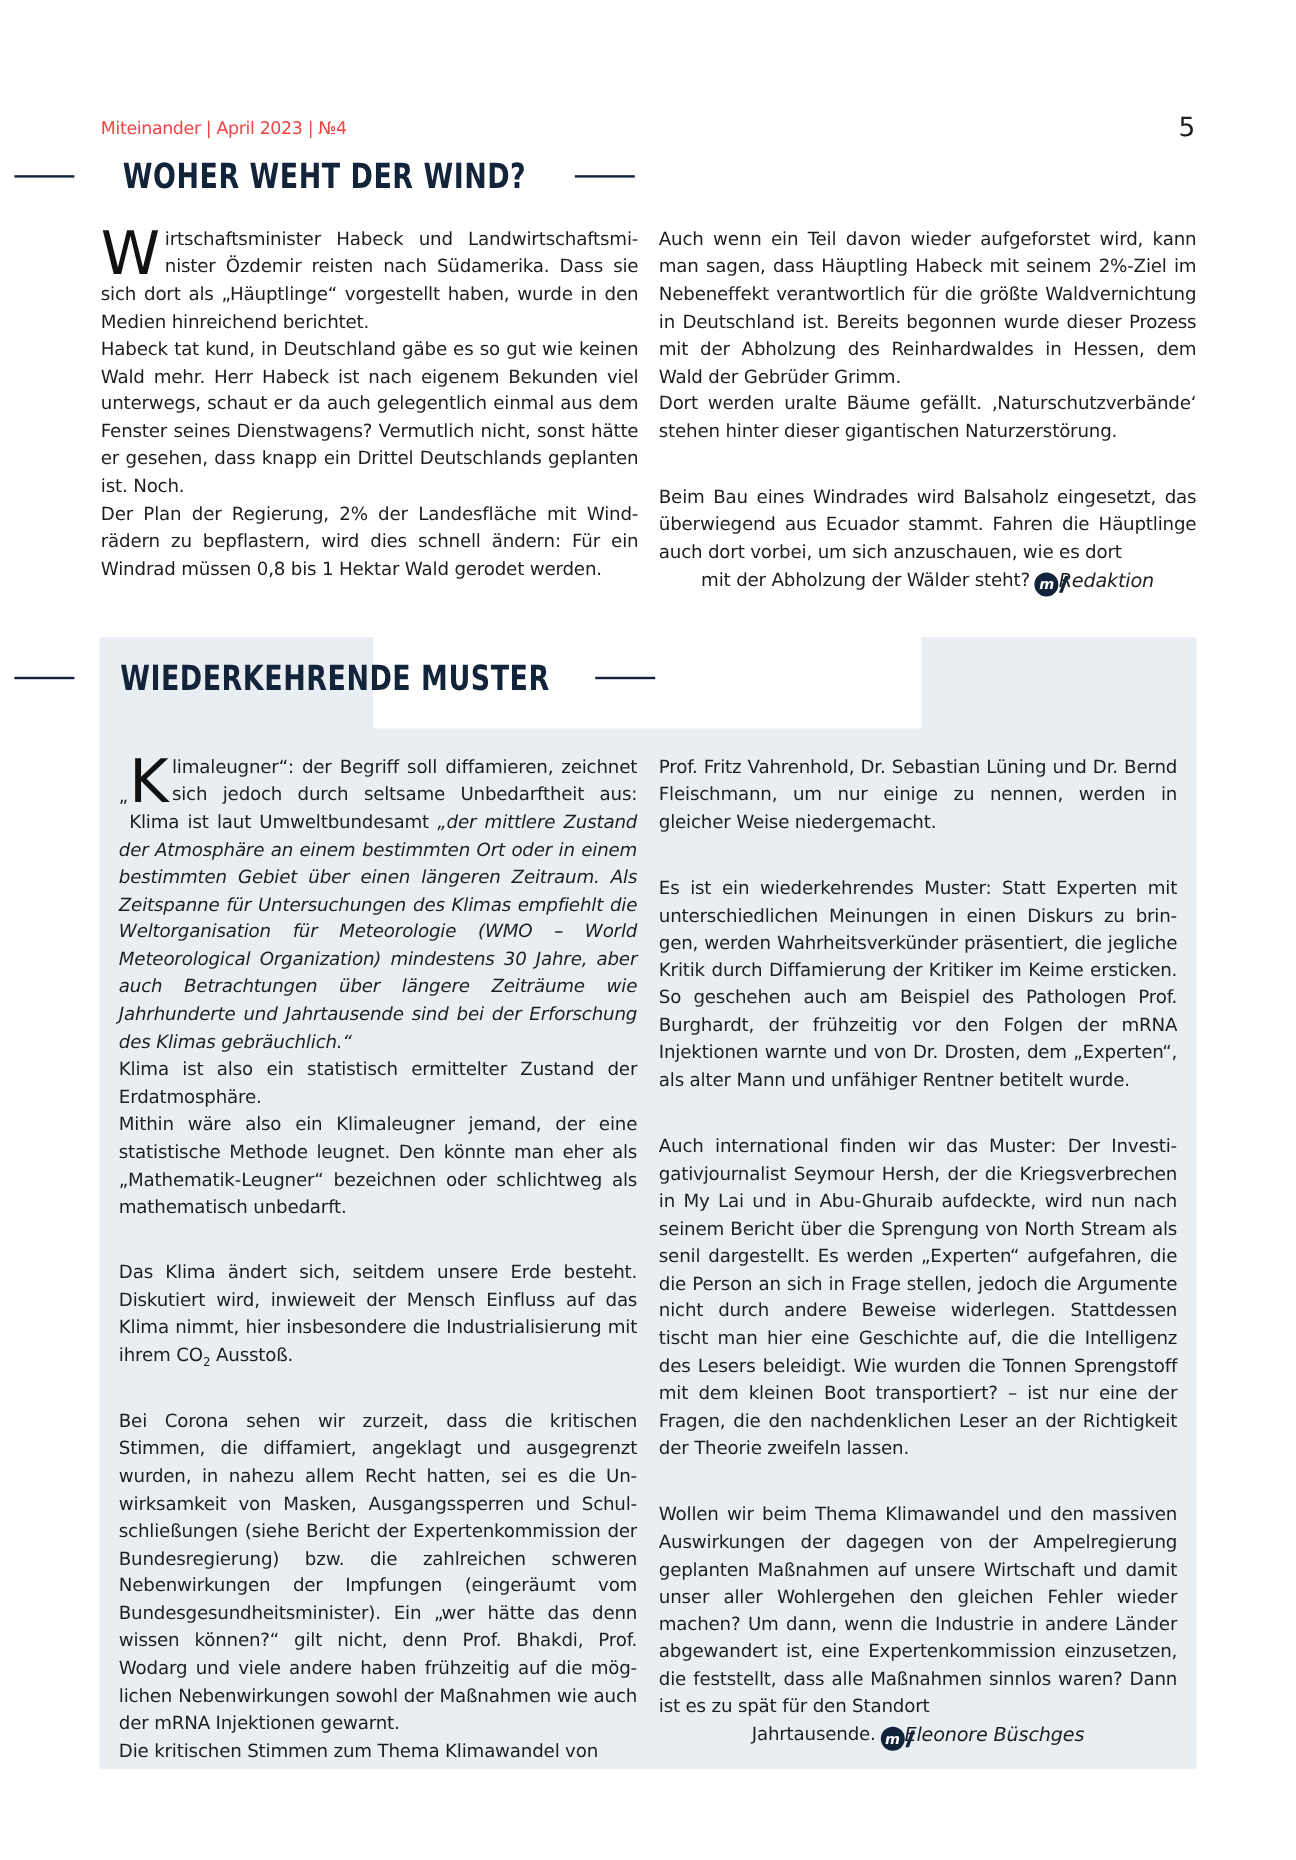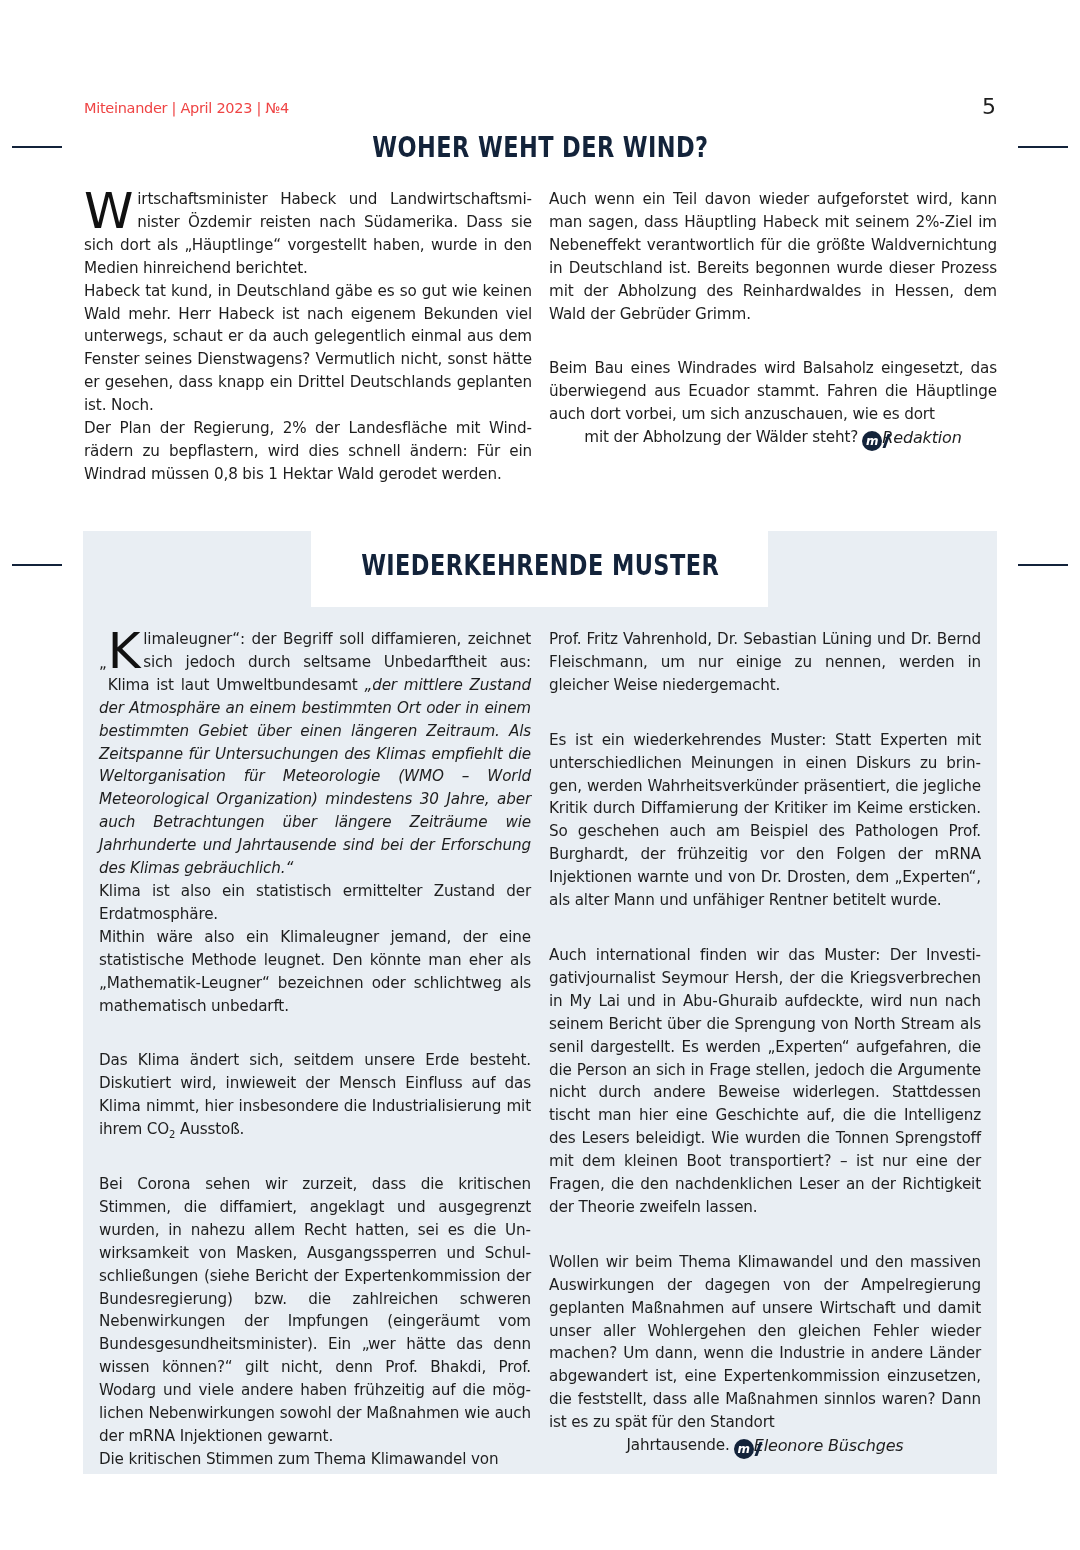--- a/index.html
+++ b/index.html
@@ -2,21 +2,21 @@
 <html><head>
 <meta charset="utf-8">
 <style>
   * { box-sizing: border-box; margin: 0; padding: 0; }
   html, body { width: 1080px; height: 1550px; background: #ffffff; }
   body { position: relative; font-family: "DejaVu Sans", sans-serif; color: #1e1e1e; overflow: hidden; }
 
   .header-line { position: absolute; left: 84px; top: 100px; font-size: 14.5px; color: #ef4444; letter-spacing: -0.3px; font-family: "DejaVu Sans", sans-serif; }
   .page-number { position: absolute; right: 84px; top: 94px; font-size: 22px; color: #1e1e1e; }
 
-  .title-row { position: absolute; left: 0; width: 1080px; display: flex; justify-content: space-between; align-items: center; }
+  .title-row { position: absolute; left: 0; width: 1080px; display: flex; justify-content: flex-start; align-items: center; gap: 23px; }
   .title-rule { display: inline-block; width: 50px; height: 2px; background: #13233a; margin: 0 12px; }
   .title-text { font-family: "DejaVu Sans", sans-serif; font-weight: bold; color: #13233a; letter-spacing: 0.5px; font-stretch: condensed; }
   .title1 { top: 130px; }
   .title1 .title-text { font-size: 29px; transform: scaleX(0.86); display: inline-block; margin: 0 -22px; }
 
   .col { position: absolute; font-size: 15.2px; line-height: 22.9px; text-align: justify; hyphens: manual; color: #1e1e1e; letter-spacing: -0.15px; }
   .col p { margin: 0; }
   .col p.gap { margin-top: 32px; }
   .col1 { left: 84px; top: 188px; width: 448px; }
   .col2 { left: 549px; top: 188px; width: 448px; }
@@ -54,20 +54,21 @@
 </div>
 
 <div class="col col1">
   <p><span class="dropcap">W</span><span>irtschaftsminister Habeck und Landwirtschaftsmi­nister Özdemir reisten nach Südamerika. Dass sie sich dort als „Häuptlinge“ vorgestellt haben, wurde in den Medien hinreichend berichtet.</span></p>
   <p>Habeck tat kund, in Deutschland gäbe es so gut wie kei­nen Wald mehr. Herr Habeck ist nach eigenem Bekunden viel unterwegs, schaut er da auch gelegentlich einmal aus dem Fenster seines Dienstwagens? Vermutlich nicht, sonst hätte er gesehen, dass knapp ein Drittel Deutsch­lands geplanten ist. Noch.</p>
   <p>Der Plan der Regierung, 2% der Landesfläche mit Wind­rädern zu bepflastern, wird dies schnell ändern: Für ein Windrad müssen 0,8 bis 1 Hektar Wald gerodet werden.</p>
 </div>
 
 <div class="col col2">
   <p>Auch wenn ein Teil davon wieder aufgeforstet wird, kann man sagen, dass Häuptling Habeck mit seinem 2%-Ziel im Nebeneffekt verantwortlich für die größte Waldver­nichtung in Deutschland ist. Bereits begonnen wurde dieser Prozess mit der Abholzung des Reinhardwaldes in Hessen, dem Wald der Gebrüder Grimm.</p>
+  <p>Dort werden uralte Bäume gefällt. ‚Naturschutzverbän­de‘ stehen hinter dieser gigantischen Naturzerstörung.</p>
   <p class="gap">Beim Bau eines Windrades wird Balsaholz eingesetzt, das überwiegend aus Ecuador stammt. Fahren die Häuptlin­ge auch dort vorbei, um sich anzuschauen, wie es dort</p>
   <div class="signature-line">
     <span><span>mit der Abholzung der Wälder steht?</span><span class="logo">m</span></span>
     <span class="author">Redaktion</span>
   </div>
 </div>
 
 <div class="panel"></div>
 <div class="panel-title-box"></div>
 <div class="title-row title2">

